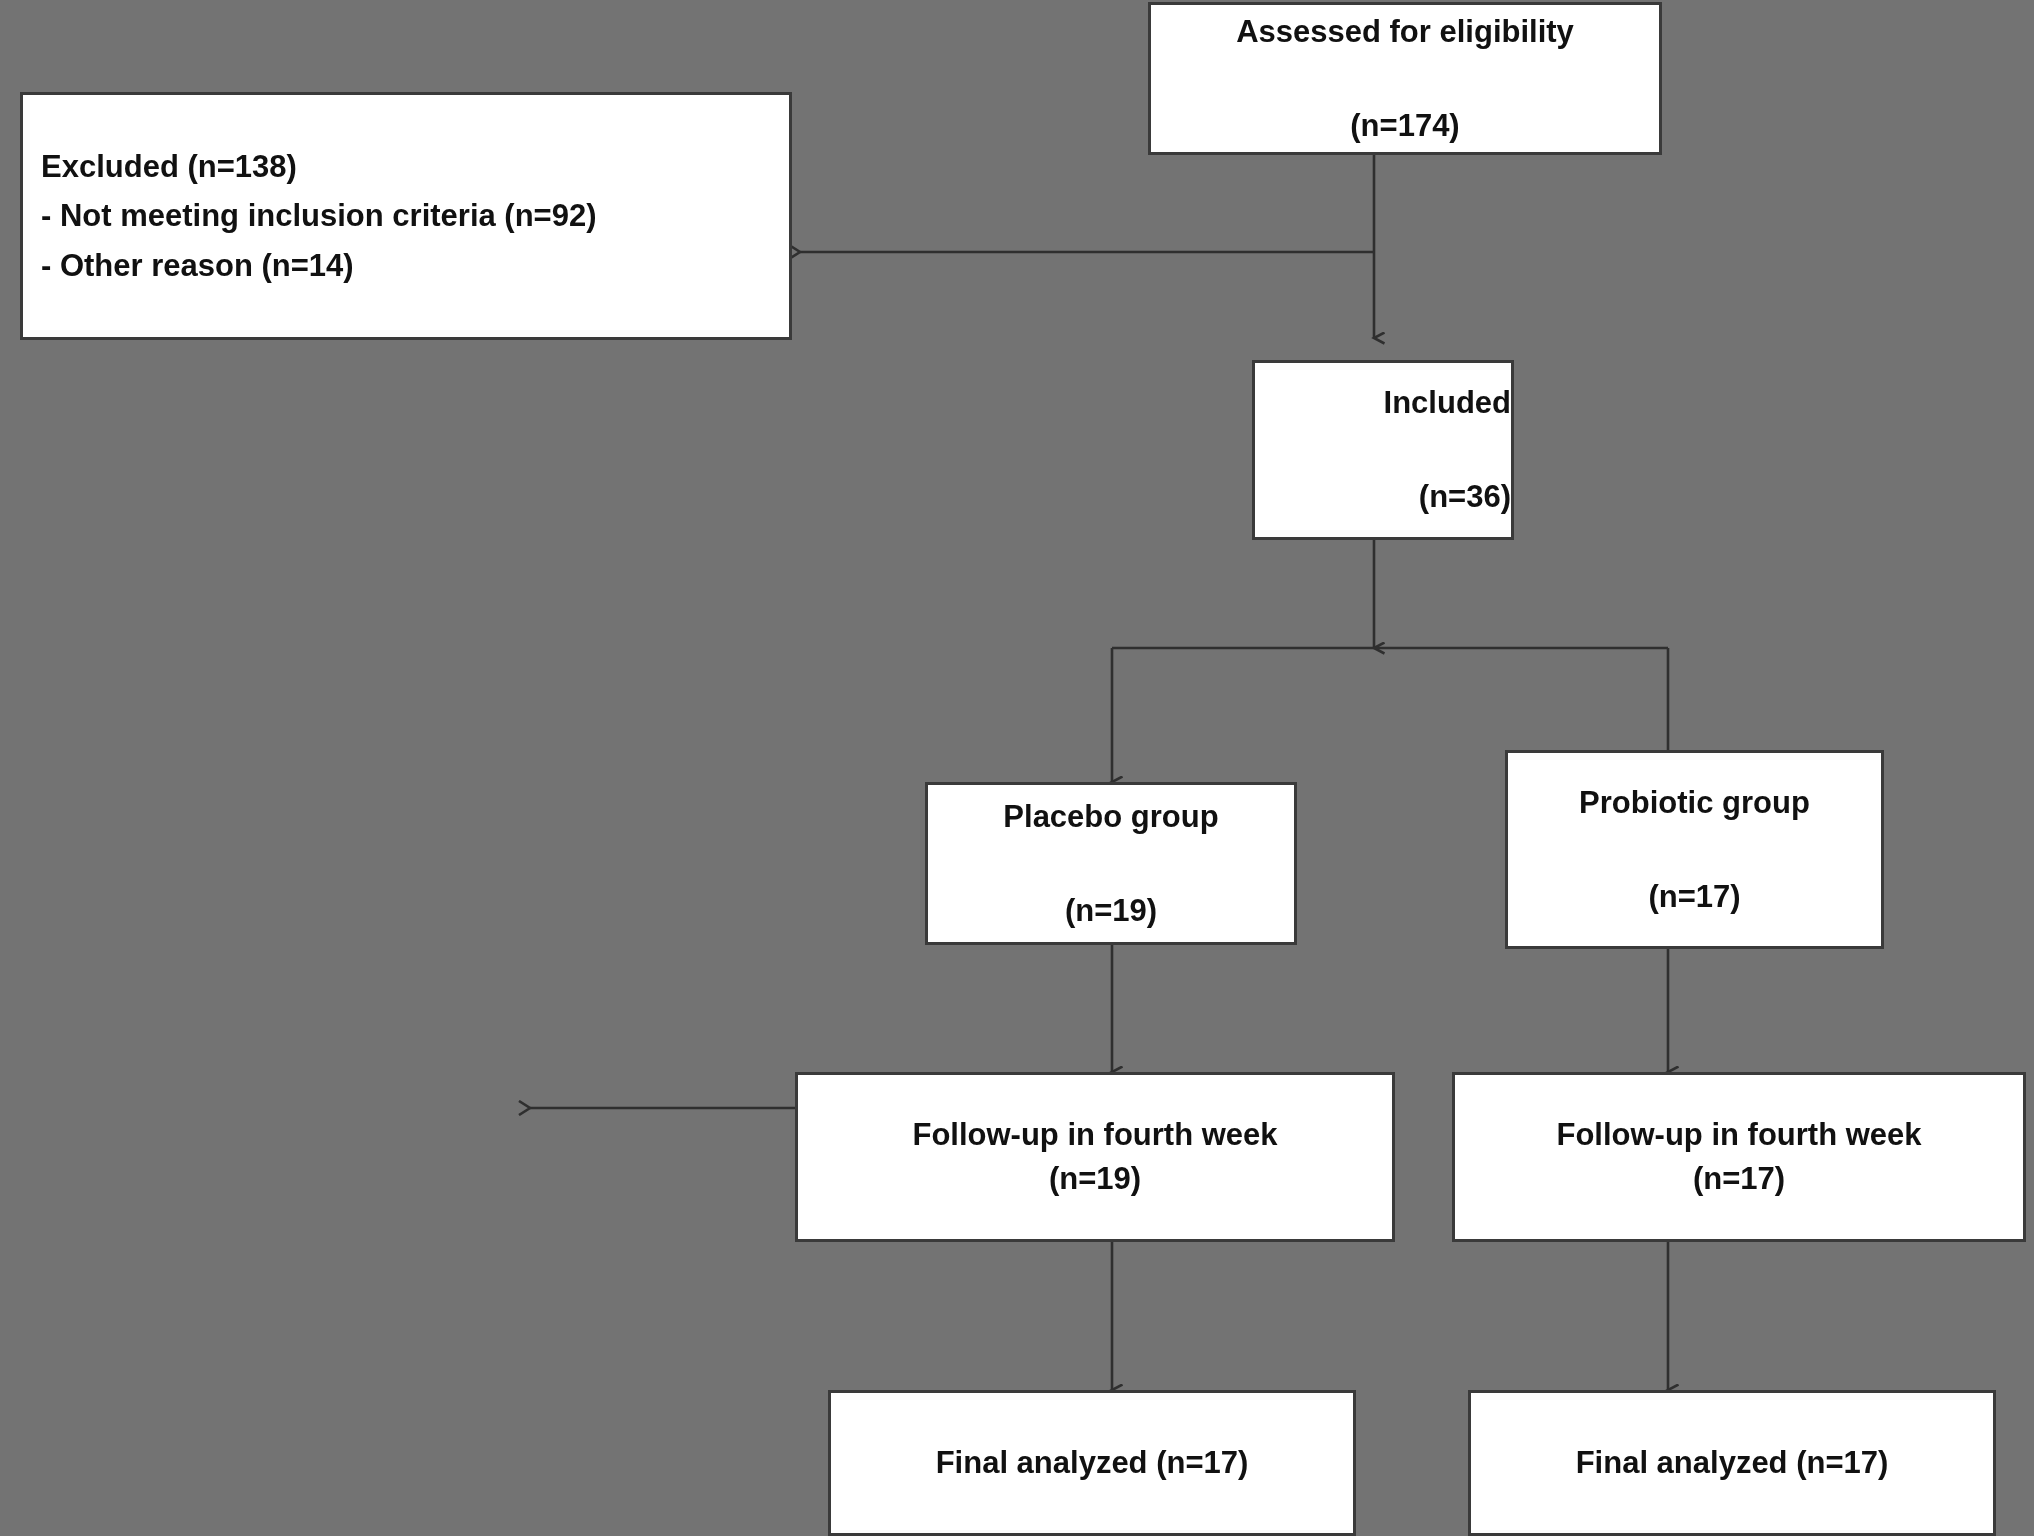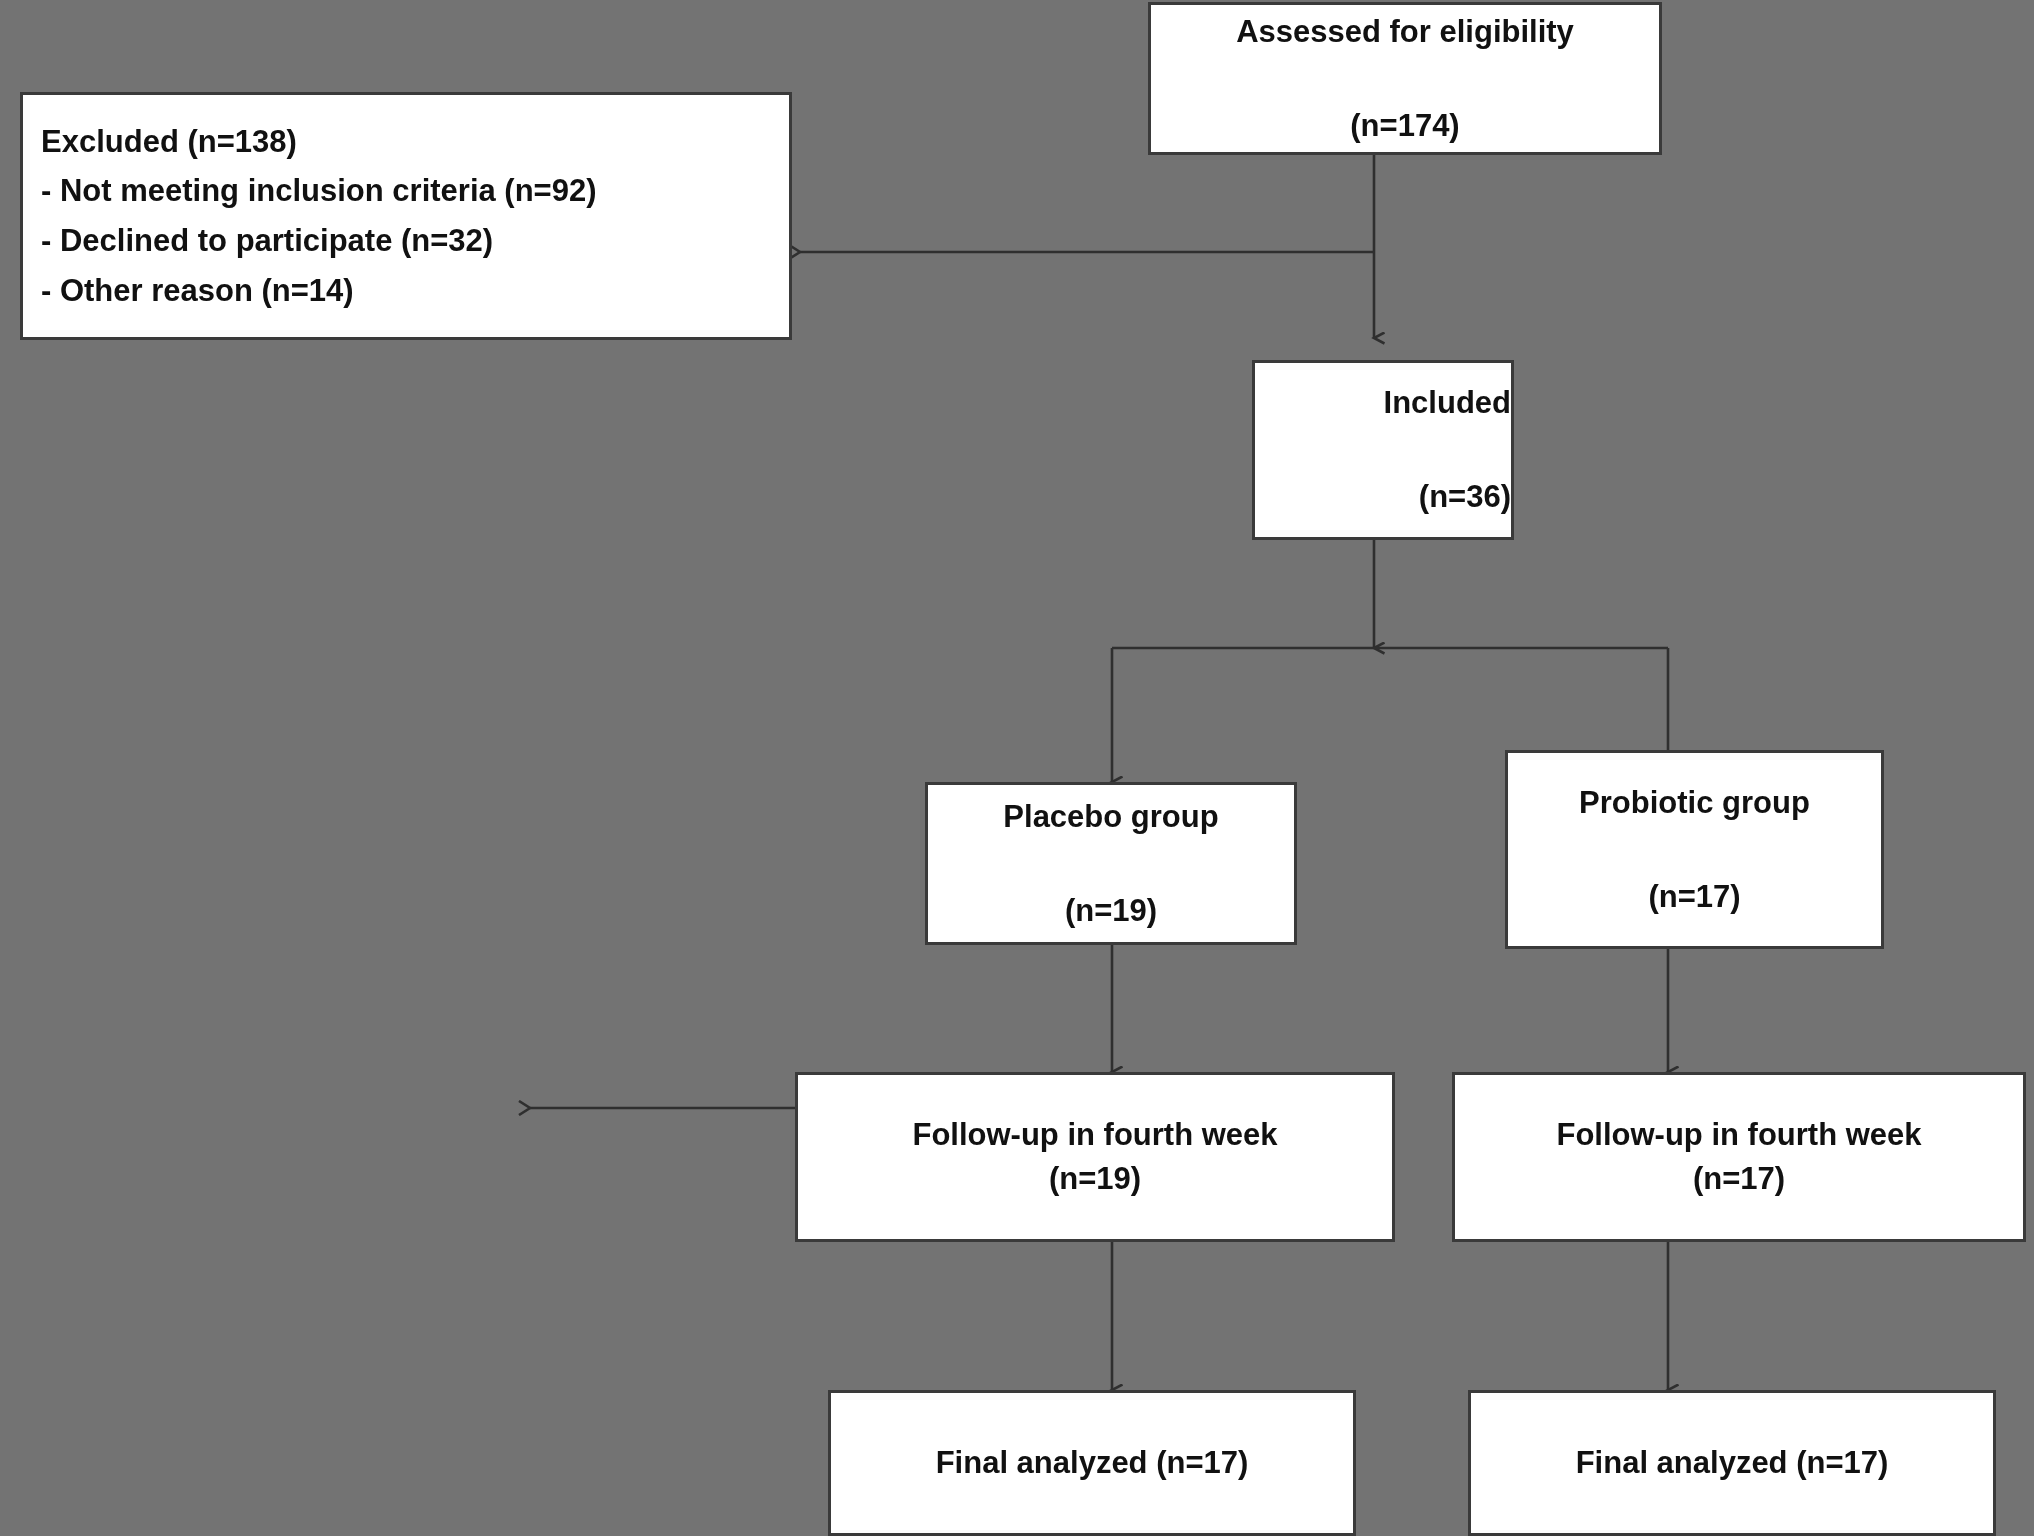--- a/index.html
+++ b/index.html
@@ -115,21 +115,20 @@
   </svg>
 
   <div class="node-box align-center spaced" style="left:1148px; top:2px; width:514px; height:153px;">
     <div class="node-line">Assessed for eligibility</div>
     <div class="node-line row-gap">(n=174)</div>
   </div>
 
   <div class="node-box align-left list-node dense" style="left:20px; top:92px; width:772px; height:248px;">
     <div class="node-line">Excluded (n=138)</div>
     <div class="node-line">- Not meeting inclusion criteria (n=92)</div>
-    <div class="node-line">- Declined to participate (n=32)</div>
     <div class="node-line">- Other reason (n=14)</div>
   </div>
 
   <div class="node-box align-center spaced" style="left:1252px; top:360px; width:262px; height:180px;align-items:flex-end;">
     <div class="node-line">Included</div>
     <div class="node-line row-gap">(n=36)</div>
   </div>
 
   <div class="node-box align-center spaced" style="left:925px; top:782px; width:372px; height:163px;">
     <div class="node-line">Placebo group</div>

